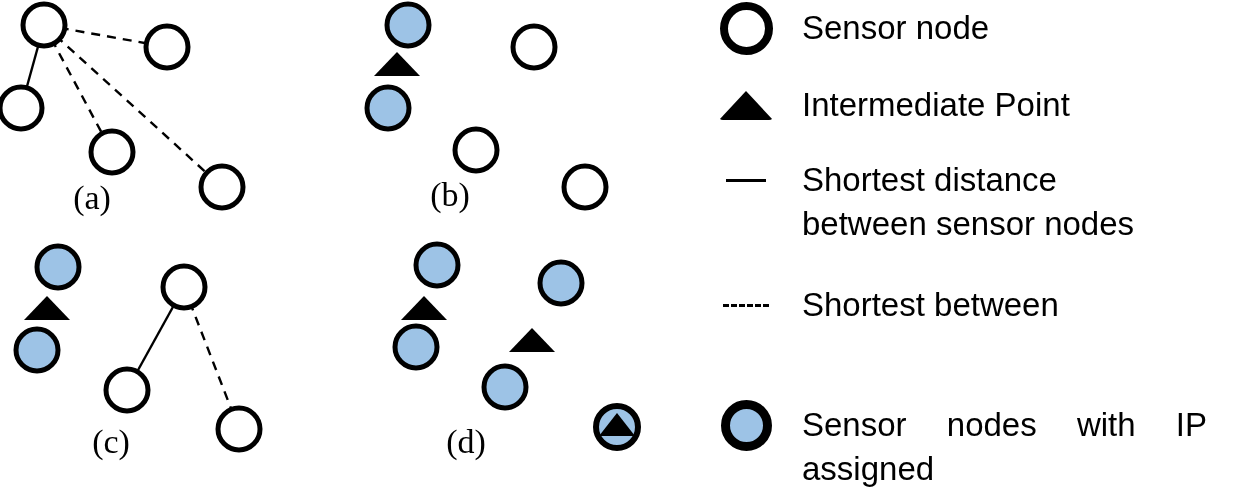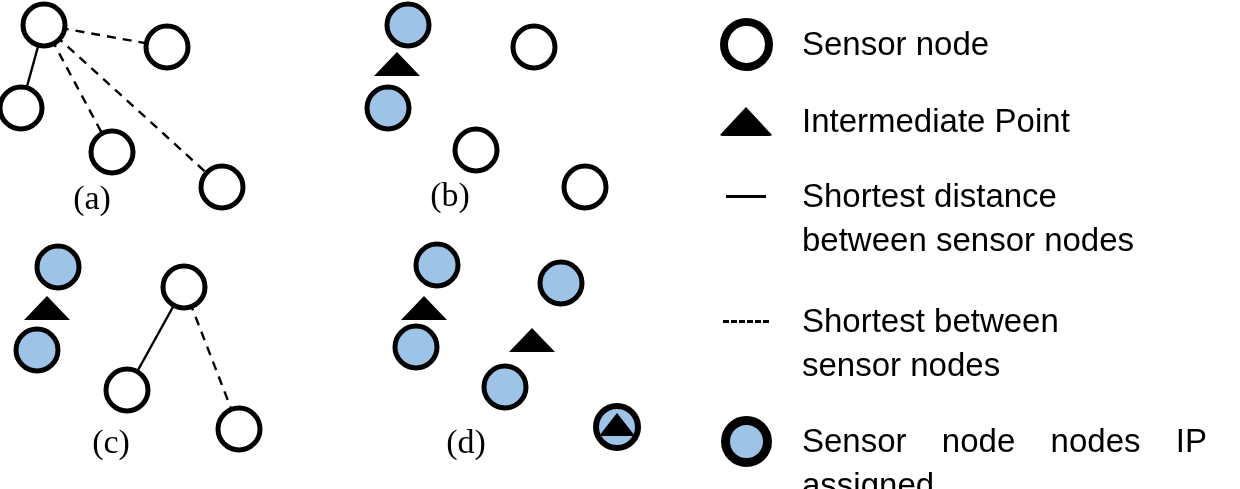--- a/index.html
+++ b/index.html
@@ -6,21 +6,21 @@
   .stage {
     position: relative;
     width: 1240px;
     height: 489px;
     background: #ffffff;
     overflow: hidden;
     font-family: "Liberation Sans", sans-serif;
   }
   .diagram-svg { position: absolute; left: 0; top: 0; }
 
-  .legend { position: absolute; left: 690px; top: 16px; width: 550px; height: 458px; }
+  .legend { position: absolute; left: 690px; top: 0; width: 550px; height: 458px; }
   .lg-row { position: absolute; left: 0; width: 100%; display: flex; align-items: flex-start; }
   .lg-sym { width: 112px; height: 44px; flex: none; display: flex; align-items: center; justify-content: center; }
   .lg-text { font-size: 33px; line-height: 44px; color: #000000; letter-spacing: 0px; }
   .lg-line { white-space: nowrap; }
   .lg-line.justify { width: 405px; white-space: normal; text-align: justify; text-align-last: justify; }
 
   .lg-circle {
     display: block; width: 53px; height: 53px; box-sizing: border-box;
     border: 8px solid #000000; border-radius: 50%; background: #ffffff;
   }
@@ -105,28 +105,27 @@
         <div class="lg-line">Intermediate Point</div>
       </div>
     </div>
 
     <div class="lg-row" style="top:283px">
       <div class="lg-sym">
         <span class="lg-dashed"></span>
       </div>
       <div class="lg-text">
         <div class="lg-line">Shortest between</div>
-        <div class="lg-line">sensor nodes</div>
       </div>
     </div>
 
     <div class="lg-row" style="top:403px">
       <div class="lg-sym">
         <span class="lg-circle ip" style="background: rgb(157, 195, 230);"></span>
       </div>
       <div class="lg-text">
-        <div class="lg-line justify">Sensor node nodes IP</div>
+        <div class="lg-line justify">Sensor nodes with IP</div>
         <div class="lg-line">assigned</div>
       </div>
     </div>
 
   </div>
 </div>
 
 </body></html>

